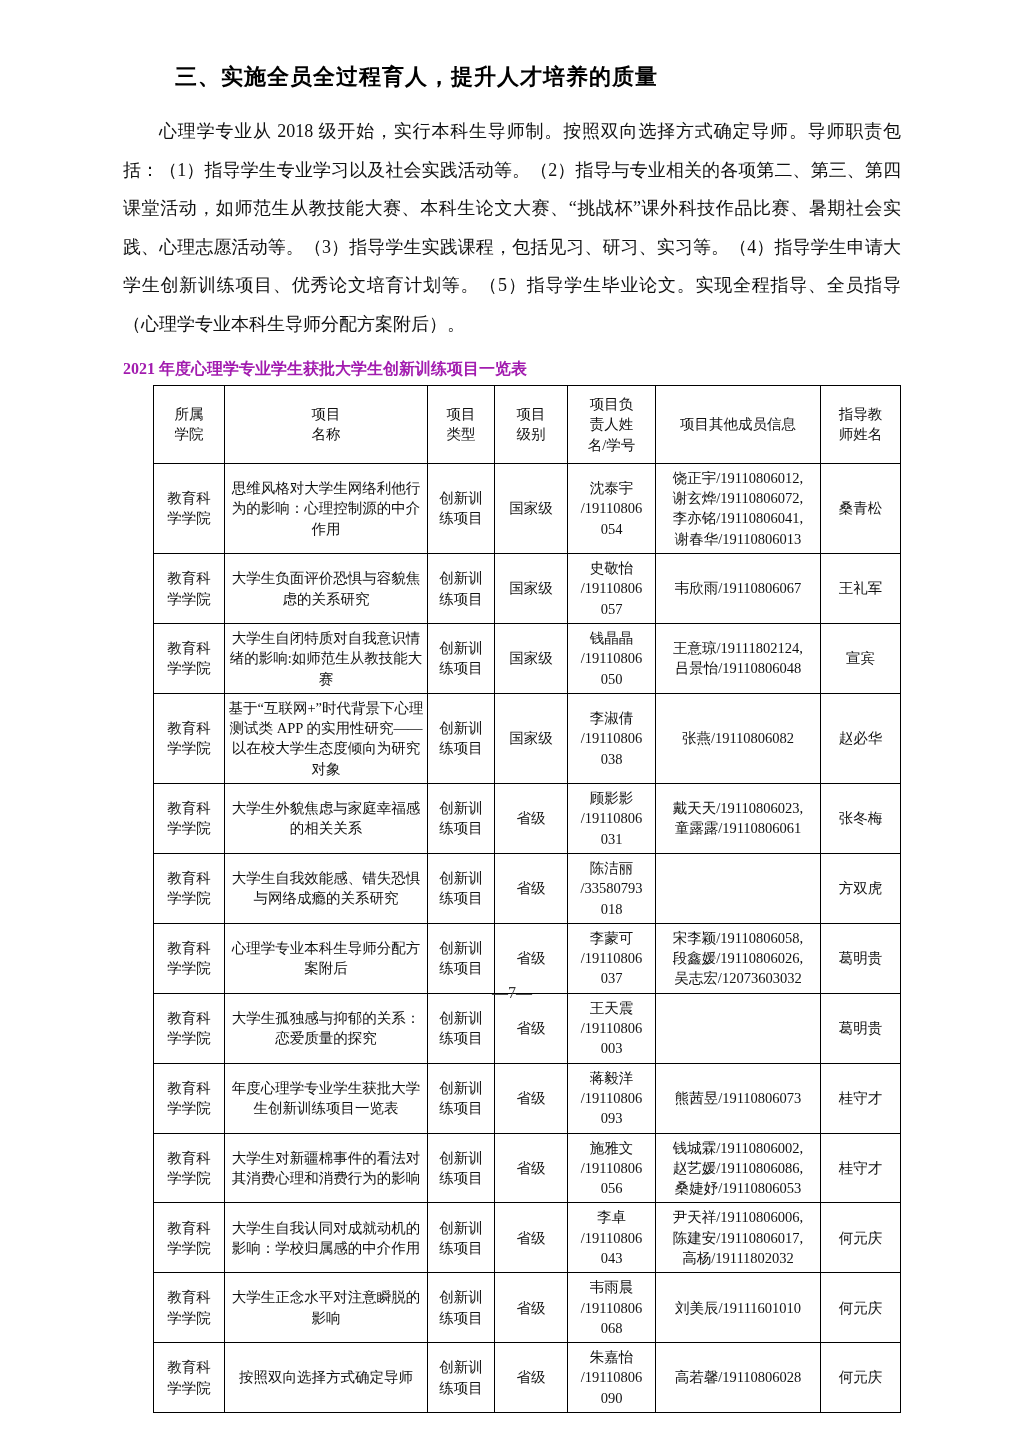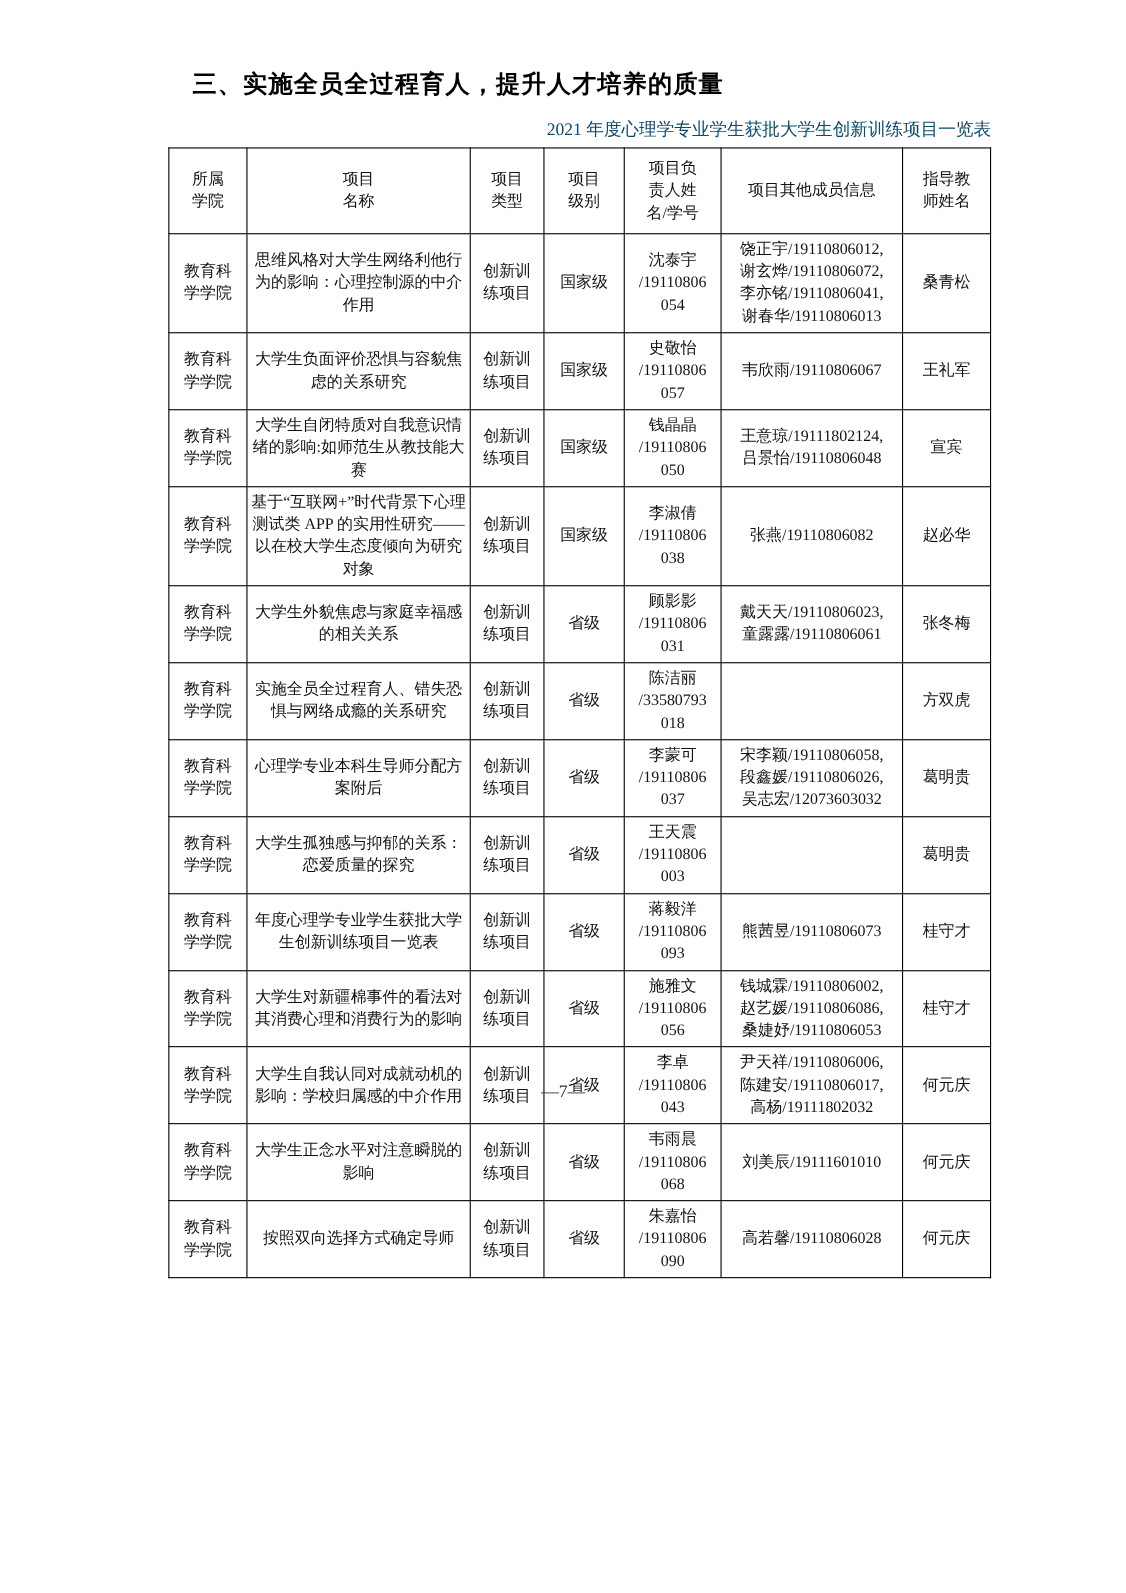--- a/index.html
+++ b/index.html
@@ -33,24 +33,24 @@
   .doc-paragraph {
     margin: 20px 0 0 0;
     font-size: 18px;
     line-height: 38.5px;
     text-align: justify;
     text-indent: 2em;
     color: #111111;
   }
   .table-title {
     margin-top: 16px;
-    text-align: right;
+    text-align: left;
     font-size: 16px;
-    font-weight: normal;
-    color: #0c4a6e;
+    font-weight: bold;
+    color: #a21caf;
   }
   table.projects {
     border-collapse: collapse;
     table-layout: fixed;
     width: 747px;
     margin: 5px 0 0 30px;
     font-size: 14.5px;
   }
   table.projects th,
   table.projects td {
@@ -84,20 +84,21 @@
     color: #333333;
   }
 </style>
 </head>
 <body>
 
 <div class="page">
 
   <h1 class="doc-heading">三、实施全员全过程育人，提升人才培养的质量</h1>
 
+  <p class="doc-paragraph">心理学专业从 2018 级开始，实行本科生导师制。按照双向选择方式确定导师。导师职责包括：（1）指导学生专业学习以及社会实践活动等。（2）指导与专业相关的各项第二、第三、第四课堂活动，如师范生从教技能大赛、本科生论文大赛、“挑战杯”课外科技作品比赛、暑期社会实践、心理志愿活动等。（3）指导学生实践课程，包括见习、研习、实习等。（4）指导学生申请大学生创新训练项目、优秀论文培育计划等。（5）指导学生毕业论文。实现全程指导、全员指导（心理学专业本科生导师分配方案附后）。</p>
 
   <div class="table-title">2021 年度心理学专业学生获批大学生创新训练项目一览表</div>
 
   <table class="projects">
     <colgroup>
       <col class="c-college">
       <col class="c-name">
       <col class="c-type">
       <col class="c-level">
       <col class="c-leader">
@@ -189,21 +190,21 @@
     <td>顾影影
 /19110806
 031</td>
     <td>戴天天/19110806023,
 童露露/19110806061</td>
     <td>张冬梅</td>
   </tr>
         <tr>
     <td>教育科
 学学院</td>
-    <td>实施全员全过程育人、错失恐惧与网络成瘾的关系研究</td>
+    <td>大学生自我效能感、错失恐惧与网络成瘾的关系研究</td>
     <td>创新训
 练项目</td>
     <td>省级</td>
     <td>陈洁丽
 /33580793
 018</td>
     <td></td>
     <td>方双虎</td>
   </tr>
         <tr>

